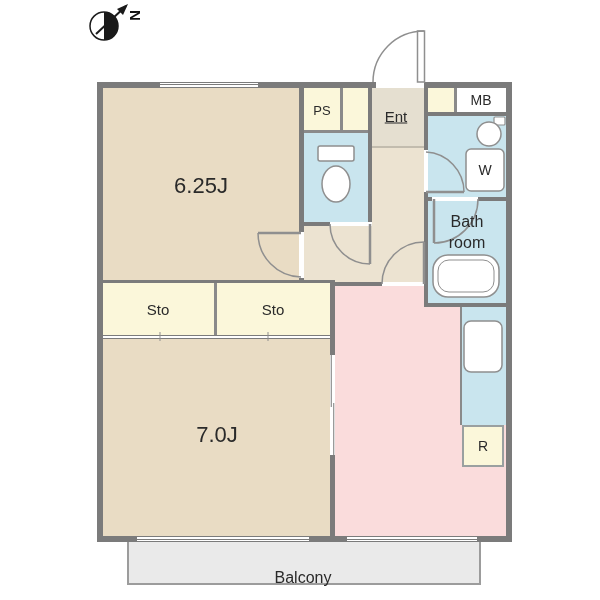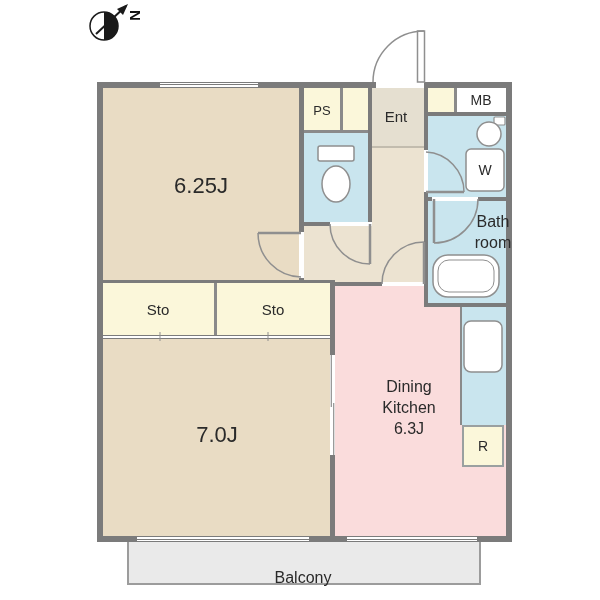--- a/index.html
+++ b/index.html
@@ -161,31 +161,26 @@
     </g>
 
     <rect x="464" y="321" width="38" height="51" rx="7" fill="#ffffff" stroke="#8f8f8f" stroke-width="1.5"></rect>
   </svg>
 
   <div class="lb lb-big" style="left:201px;top:186px;">6.25J</div>
   <div class="lb lb-sm" style="left:158px;top:309px;">Sto</div>
   <div class="lb lb-sm" style="left:273px;top:309px;">Sto</div>
   <div class="lb lb-big" style="left:217px;top:435px;">7.0J</div>
 
-  <div class="lb lb-med" style="left:409px;top:407px;">
-    <div>Dining</div>
-    <div>Kitchen</div>
-    <div>6.3J</div>
-  </div>
 
-  <div class="lb lb-med" style="left:493px;top:232px;">
+  <div class="lb lb-med" style="left:467px;top:232px;">
     <div>Bath</div>
     <div>room</div>
   </div>
 
-  <div class="lb lb-sm" style="left:396px;top:116px;">Ent</div>
+  <div class="lb lb-sm" style="left:396px;top:116px;text-decoration:underline;">Ent</div>
   <div class="lb lb-xs" style="left:322px;top:110px;text-align:center;">PS</div>
   <div class="lb lb-box" style="left:481px;top:100px;">MB</div>
   <div class="lb lb-box" style="left:485px;top:170px;">W</div>
   <div class="lb lb-box" style="left:483px;top:446px;">R</div>
   <div class="lb lb-med" style="left:303px;top:577px;">Balcony</div>
 
 </div>
 
 </body></html>

